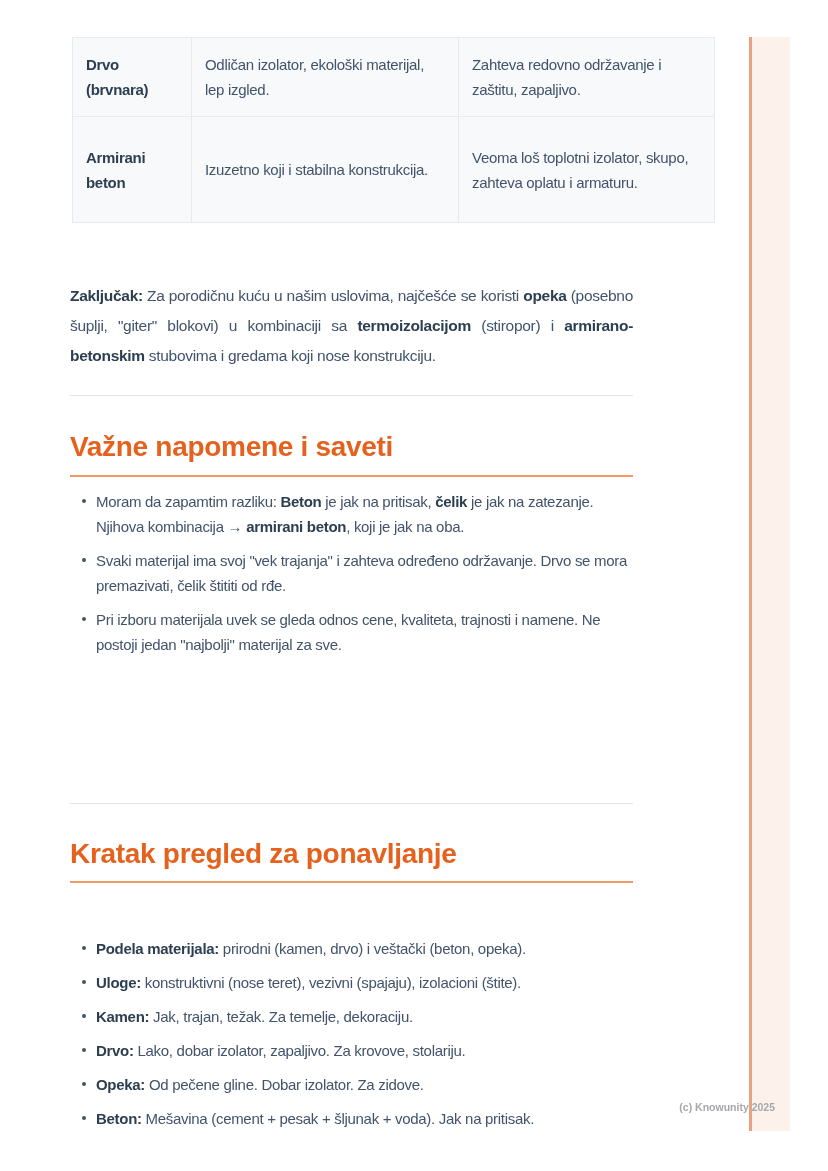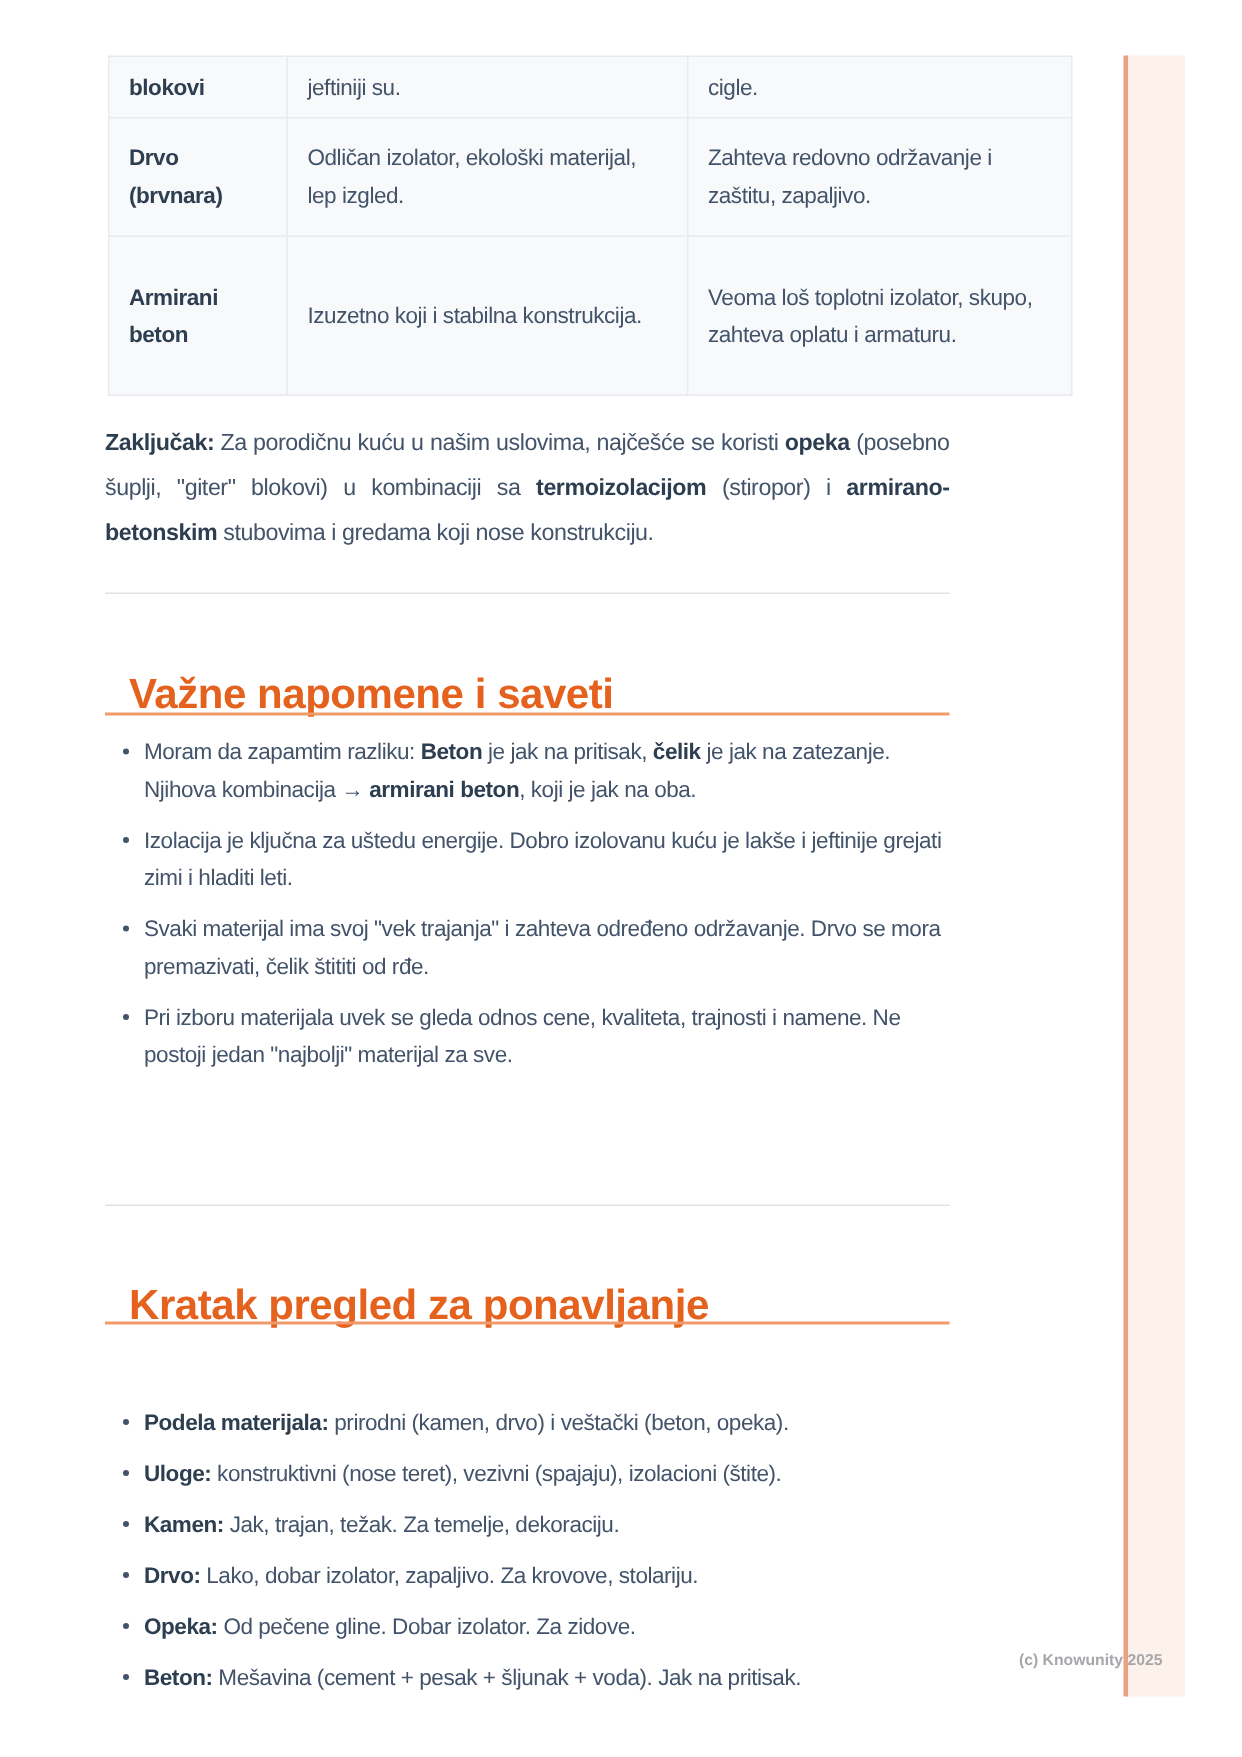--- a/index.html
+++ b/index.html
@@ -47,21 +47,21 @@
 
   .run-bold   { font-weight: 700; color: #2c3e50; }
   .run-italic { }
 
   
   .divider {
     position: absolute; left: 70px; width: 563px; height: 1px;
     background: #e2e2e4;
   }
   .section-title {
-    position: absolute; left: 70px; width: 563px; margin: 16px;
+    position: absolute; left: 70px; width: 563px; margin: 0;
     font-size: 28px; line-height: 32px; font-weight: 700;
     color: #e5611e;
     letter-spacing: -0.3px;
   }
   .title-underline {
     position: absolute; left: 70px; width: 563px; height: 2px;
     background: #f09a6b;
   }
 
   
@@ -99,46 +99,40 @@
     font-weight: bold;
   }
 </style>
 </head>
 <body>
 
 <div class="page">
 
   <table class="materials-table">
     <tbody>
-      <tr class="r0">
-        <td class="c-name">blokovi</td>
-        <td class="c-adv">jeftiniji su.</td>
-        <td class="c-dis">cigle.</td>
-      </tr>
       <tr class="r1">
         <td class="c-name">Drvo (brvnara)</td>
         <td class="c-adv">Odličan izolator, ekološki materijal, lep izgled.</td>
         <td class="c-dis">Zahteva redovno održavanje i zaštitu, zapaljivo.</td>
       </tr>
       <tr class="r2">
         <td class="c-name">Armirani beton</td>
         <td class="c-adv">Izuzetno koji i stabilna konstrukcija.</td>
         <td class="c-dis">Veoma loš toplotni izolator, skupo, zahteva oplatu i armaturu.</td>
       </tr>
     </tbody>
   </table>
 
   <p class="conclusion"><span class="run-bold">Zaključak:</span><span> Za porodičnu kuću u našim uslovima, najčešće se koristi </span><span class="run-bold">opeka</span><span> (posebno šuplji, "giter" blokovi) u kombinaciji sa </span><span class="run-bold">termoizolacijom</span><span> (stiropor) i </span><span class="run-bold">armirano-betonskim</span><span> stubovima i gredama koji nose konstrukciju.</span></p>
 
   <div class="divider" style="top:395px"></div>
   <h2 class="section-title" style="top:431px">Važne napomene i saveti</h2>
   <div class="title-underline" style="top:475px"></div>
   <ul class="bullets" style="top:489px">
     <li><span class="run-italic">Moram da zapamtim razliku:</span><span> </span><span class="run-bold">Beton</span><span> je jak na pritisak, </span><span class="run-bold">čelik</span><span> je jak na zatezanje. Njihova kombinacija → </span><span class="run-bold">armirani beton</span><span>, koji je jak na oba.</span></li>
-    <li><span>Izolacija je ključna za uštedu energije. Dobro izolovanu kuću je lakše i jeftinije grejati zimi i hladiti leti.</span></li>
     <li><span>Svaki materijal ima svoj "vek trajanja" i zahteva određeno održavanje. Drvo se mora premazivati, čelik štititi od rđe.</span></li>
     <li><span>Pri izboru materijala uvek se gleda odnos cene, kvaliteta, trajnosti i namene. Ne postoji jedan "najbolji" materijal za sve.</span></li>
   </ul>
 
   <div class="divider" style="top:803px"></div>
   <h2 class="section-title" style="top:838px">Kratak pregled za ponavljanje</h2>
   <div class="title-underline" style="top:881px"></div>
   <ul class="bullets" style="top:936px">
     <li><span class="run-bold">Podela materijala:</span><span> prirodni (kamen, drvo) i veštački (beton, opeka).</span></li>
     <li><span class="run-bold">Uloge:</span><span> konstruktivni (nose teret), vezivni (spajaju), izolacioni (štite).</span></li>

